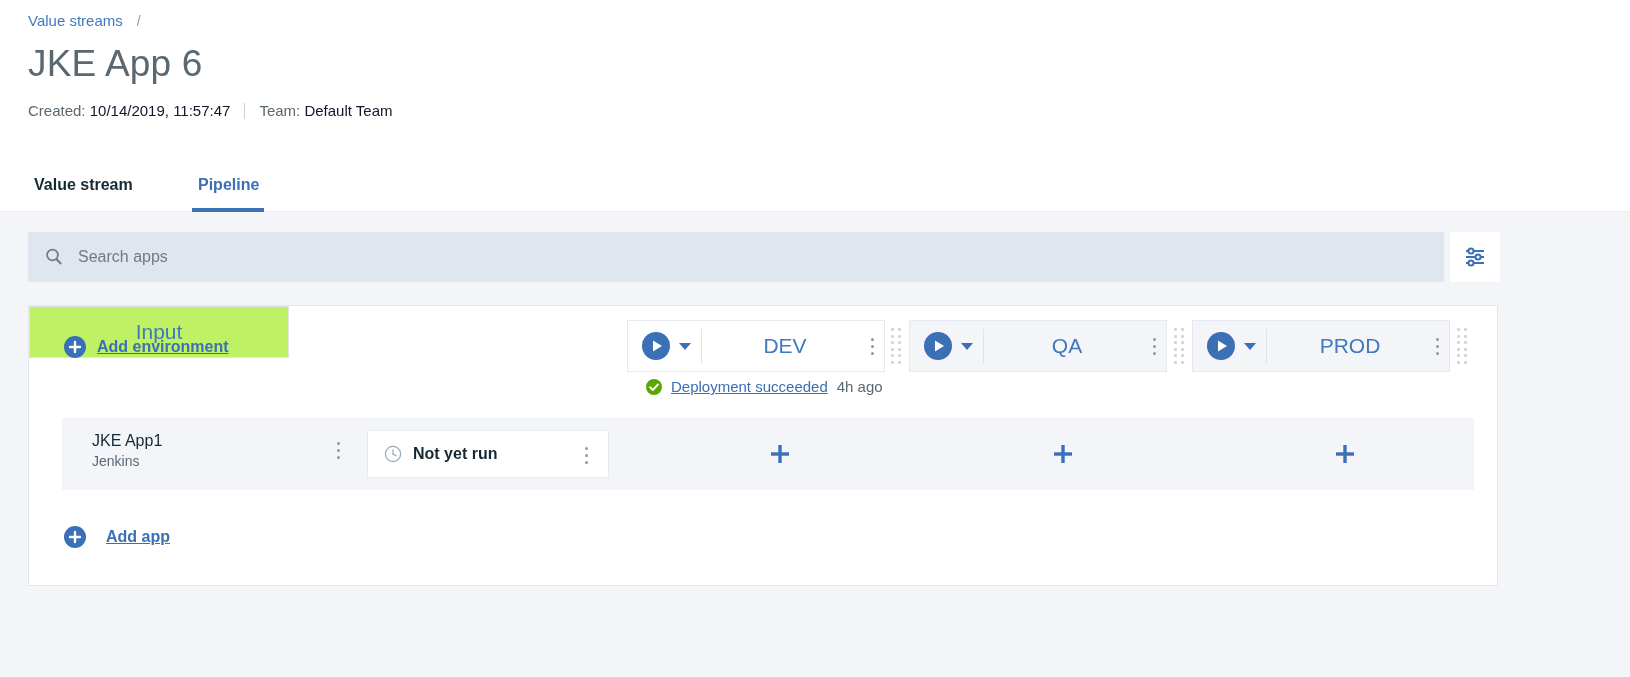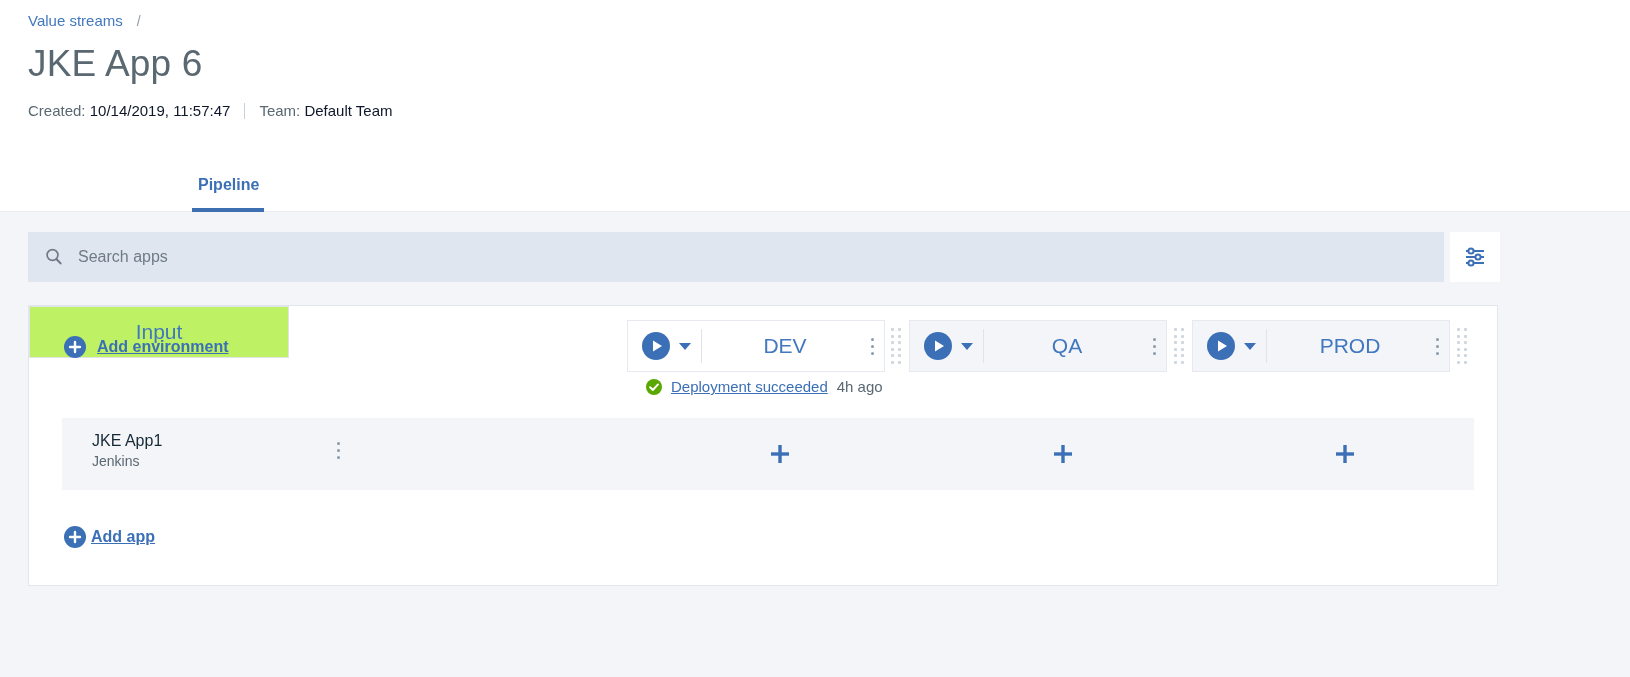--- a/index.html
+++ b/index.html
@@ -172,21 +172,21 @@
     display: flex; align-items: center; justify-content: center; cursor: pointer;
   }
   .cell-plus svg { display: block; }
   .cp-dev  { left: 700px; }
   .cp-qa   { left: 983px; }
   .cp-prod { left: 1265px; }
 
   
   .add-app {
     position: absolute; left: 35px; top: 220px;
-    display: flex; align-items: center; gap: 5px; cursor: pointer;
+    display: flex; align-items: center; gap: 20px; cursor: pointer;
   }
 </style>
 </head>
 <body>
 
 <div class="page">
 
   <div class="breadcrumb">
     <span class="crumb-link">Value streams</span>
     <span class="crumb-sep">/</span>
@@ -198,20 +198,21 @@
     <span class="lbl">Created:</span>
     <span>&nbsp;</span>
     <span class="val">10/14/2019, 11:57:47</span>
     <span class="divider"></span>
     <span class="lbl">Team:</span>
     <span>&nbsp;</span>
     <span class="val">Default Team</span>
   </div>
 
   <div class="tabs">
+    <div class="tab t0 tab-inactive">Value stream</div>
     <div class="tab t1 tab-active">Pipeline</div>
     <div class="tab-underline"></div>
   </div>
 
   <div class="body-shell"></div>
 
   <div class="search-row">
     <div class="search-box">
       <span class="search-icon">
         <svg viewBox="0 0 20 20" width="20" height="20">
@@ -363,20 +364,35 @@
       <div class="app-info">
         <div class="app-name">JKE App1</div>
         <div class="app-sub">Jenkins</div>
       </div>
       <span class="kebab app-kebab">
           <i></i>
           <i></i>
           <i></i>
         </span>
 
+      <div class="run-cell">
+        <span class="clock-icon">
+          <svg viewBox="0 0 18 18" width="18" height="18">
+            <circle cx="9" cy="9" r="7.6" fill="none" stroke="#9aa6b2" stroke-width="1.2"></circle>
+            <line x1="9" y1="9" x2="9" y2="4.8" stroke="#9aa6b2" stroke-width="1.2" stroke-linecap="round"></line>
+            <line x1="9" y1="9" x2="12" y2="10.6" stroke="#9aa6b2" stroke-width="1.2" stroke-linecap="round"></line>
+          </svg>
+        </span>
+        <span class="run-text">Not yet run</span>
+        <span class="kebab run-kebab">
+            <i></i>
+            <i></i>
+            <i></i>
+          </span>
+      </div>
 
       <div class="cell-plus cp-dev">
         <svg viewBox="0 0 30 30" width="30" height="30">
           <line x1="15" y1="6" x2="15" y2="24" stroke="#3b6fb6" stroke-width="3.4" stroke-linecap="butt"></line>
           <line x1="6" y1="15" x2="24" y2="15" stroke="#3b6fb6" stroke-width="3.4" stroke-linecap="butt"></line>
         </svg>
       </div>
       <div class="cell-plus cp-qa">
         <svg viewBox="0 0 30 30" width="30" height="30">
           <line x1="15" y1="6" x2="15" y2="24" stroke="#3b6fb6" stroke-width="3.4"></line>

